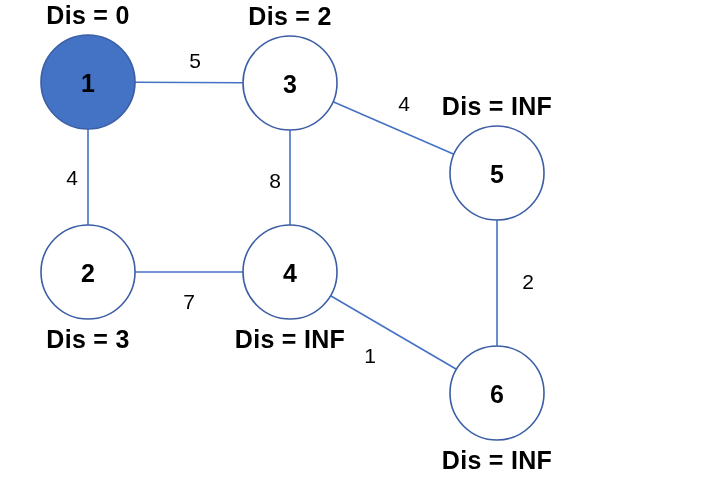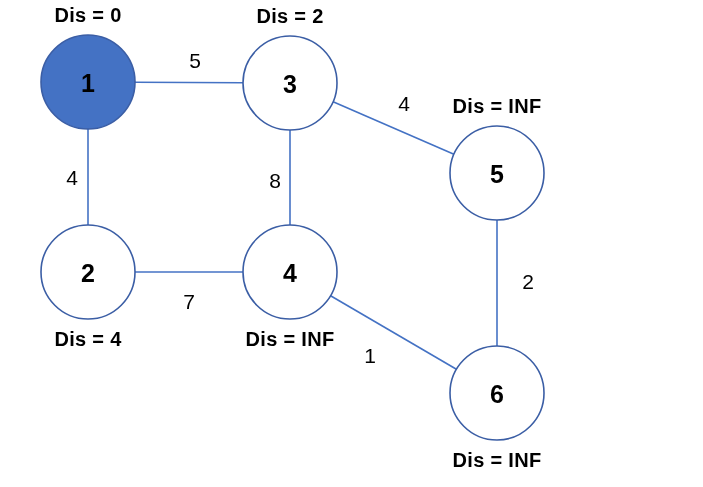--- a/index.html
+++ b/index.html
@@ -43,21 +43,21 @@
     font-size: 25px;
     color: #000000;
     transform: translate(-50%, -50%);
     white-space: nowrap;
     line-height: 1;
   }
   .dist-label {
     position: absolute;
     font-family: "Liberation Sans", sans-serif;
     font-weight: bold;
-    font-size: 20px;
+    font-size: 25px;
     color: #000000;
     transform: translate(-50%, -50%);
     white-space: nowrap;
     letter-spacing: 0.3px;
     line-height: 1;
     text-align: center;
   }
   .weight-label {
     position: absolute;
     font-family: "Liberation Sans", sans-serif;
@@ -102,20 +102,20 @@
       <div class="weight-label" style="left: 189px; top: 301px;">7</div>
       <div class="weight-label" style="left: 370px; top: 355px;">1</div>
       <div class="weight-label" style="left: 528px; top: 281px;">2</div>
       <div class="node-label" style="left: 88px; top: 83px;">1</div>
       <div class="dist-label" style="left: 88px; top: 15px;">Dis = 0</div>
       <div class="node-label" style="left: 290px; top: 84px;">3</div>
       <div class="dist-label" style="left: 290px; top: 16px;">Dis = 2</div>
       <div class="node-label" style="left: 497px; top: 174px;">5</div>
       <div class="dist-label" style="left: 497px; top: 106px;">Dis = INF</div>
       <div class="node-label" style="left: 88px; top: 273px;">2</div>
-      <div class="dist-label" style="left: 88px; top: 339px;">Dis = 4</div>
+      <div class="dist-label" style="left: 88px; top: 339px;">Dis = 3</div>
       <div class="node-label" style="left: 290px; top: 273px;">4</div>
       <div class="dist-label" style="left: 290px; top: 339px;">Dis = INF</div>
       <div class="node-label" style="left: 497px; top: 394px;">6</div>
       <div class="dist-label" style="left: 497px; top: 460px;">Dis = INF</div>
     </div>
 
 </div>
 
 </body></html>

